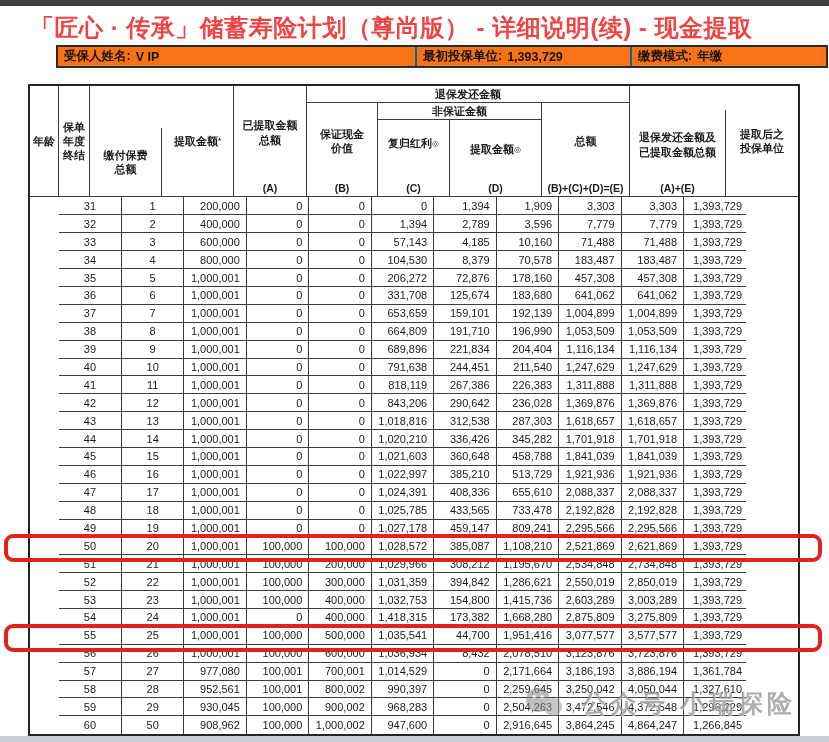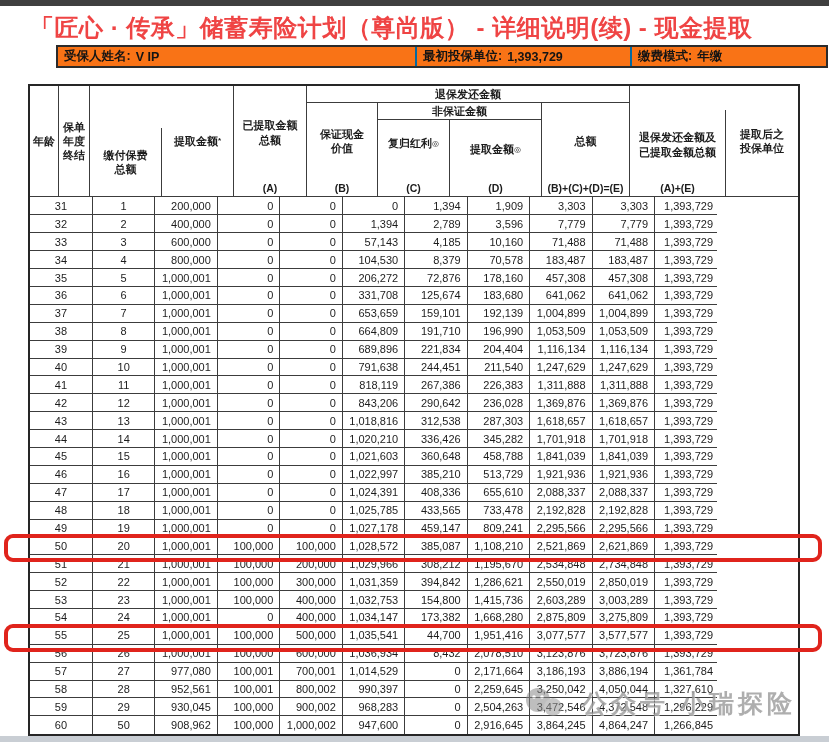--- a/index.html
+++ b/index.html
@@ -54,21 +54,21 @@
   .cg1 { grid-column:6/10; grid-row:1; }
   .c6 { grid-column:6; grid-row:2/4; }
   .cg2 { grid-column:7/9; grid-row:2;justify-content:flex-end; }
   .c7 { grid-column:7; grid-row:3;gap:12px; }
   .c8 { grid-column:8; grid-row:3; }
   .c9 { grid-column:9; grid-row:2/4; }
   .c10 { grid-column:10; grid-row:1/4;margin-top:24px; }
   .c11 { grid-column:11; grid-row:1/4; }
 
   
-  table.data { border-collapse:collapse; width:687px; table-layout:fixed; }
+  table.data { border-collapse:collapse; width:687px; table-layout:fixed;margin-left:29px; }
   table.data td {
     height:17.9px; font-size:11px; color:#1c1c1c;
     border-right:1px solid #3c3c3c; border-bottom:1px solid #3c3c3c;
     padding:0 6px 0 0; text-align:right; white-space:nowrap; overflow:hidden;
   }
   table.data td:nth-child(1), table.data td:nth-child(2) { text-align:center; padding:0; }
   table.data td:nth-child(11) { padding-right:4px; }
   table.data td:last-child { border-right:none; }
   table.data tr:last-child td { border-bottom:none; }
   table.data tr.group td { border-top:1.5px solid #222; }
@@ -467,21 +467,21 @@
           <td>2,603,289</td>
           <td>3,003,289</td>
           <td>1,393,729</td>
         </tr>
         <tr>
           <td>54</td>
           <td>24</td>
           <td>1,000,001</td>
           <td>0</td>
           <td>400,000</td>
-          <td>1,034,147</td>
+          <td>1,418,315</td>
           <td>173,382</td>
           <td>1,668,280</td>
           <td>2,875,809</td>
           <td>3,275,809</td>
           <td>1,393,729</td>
         </tr>
         <tr>
           <td>55</td>
           <td>25</td>
           <td>1,000,001</td>

